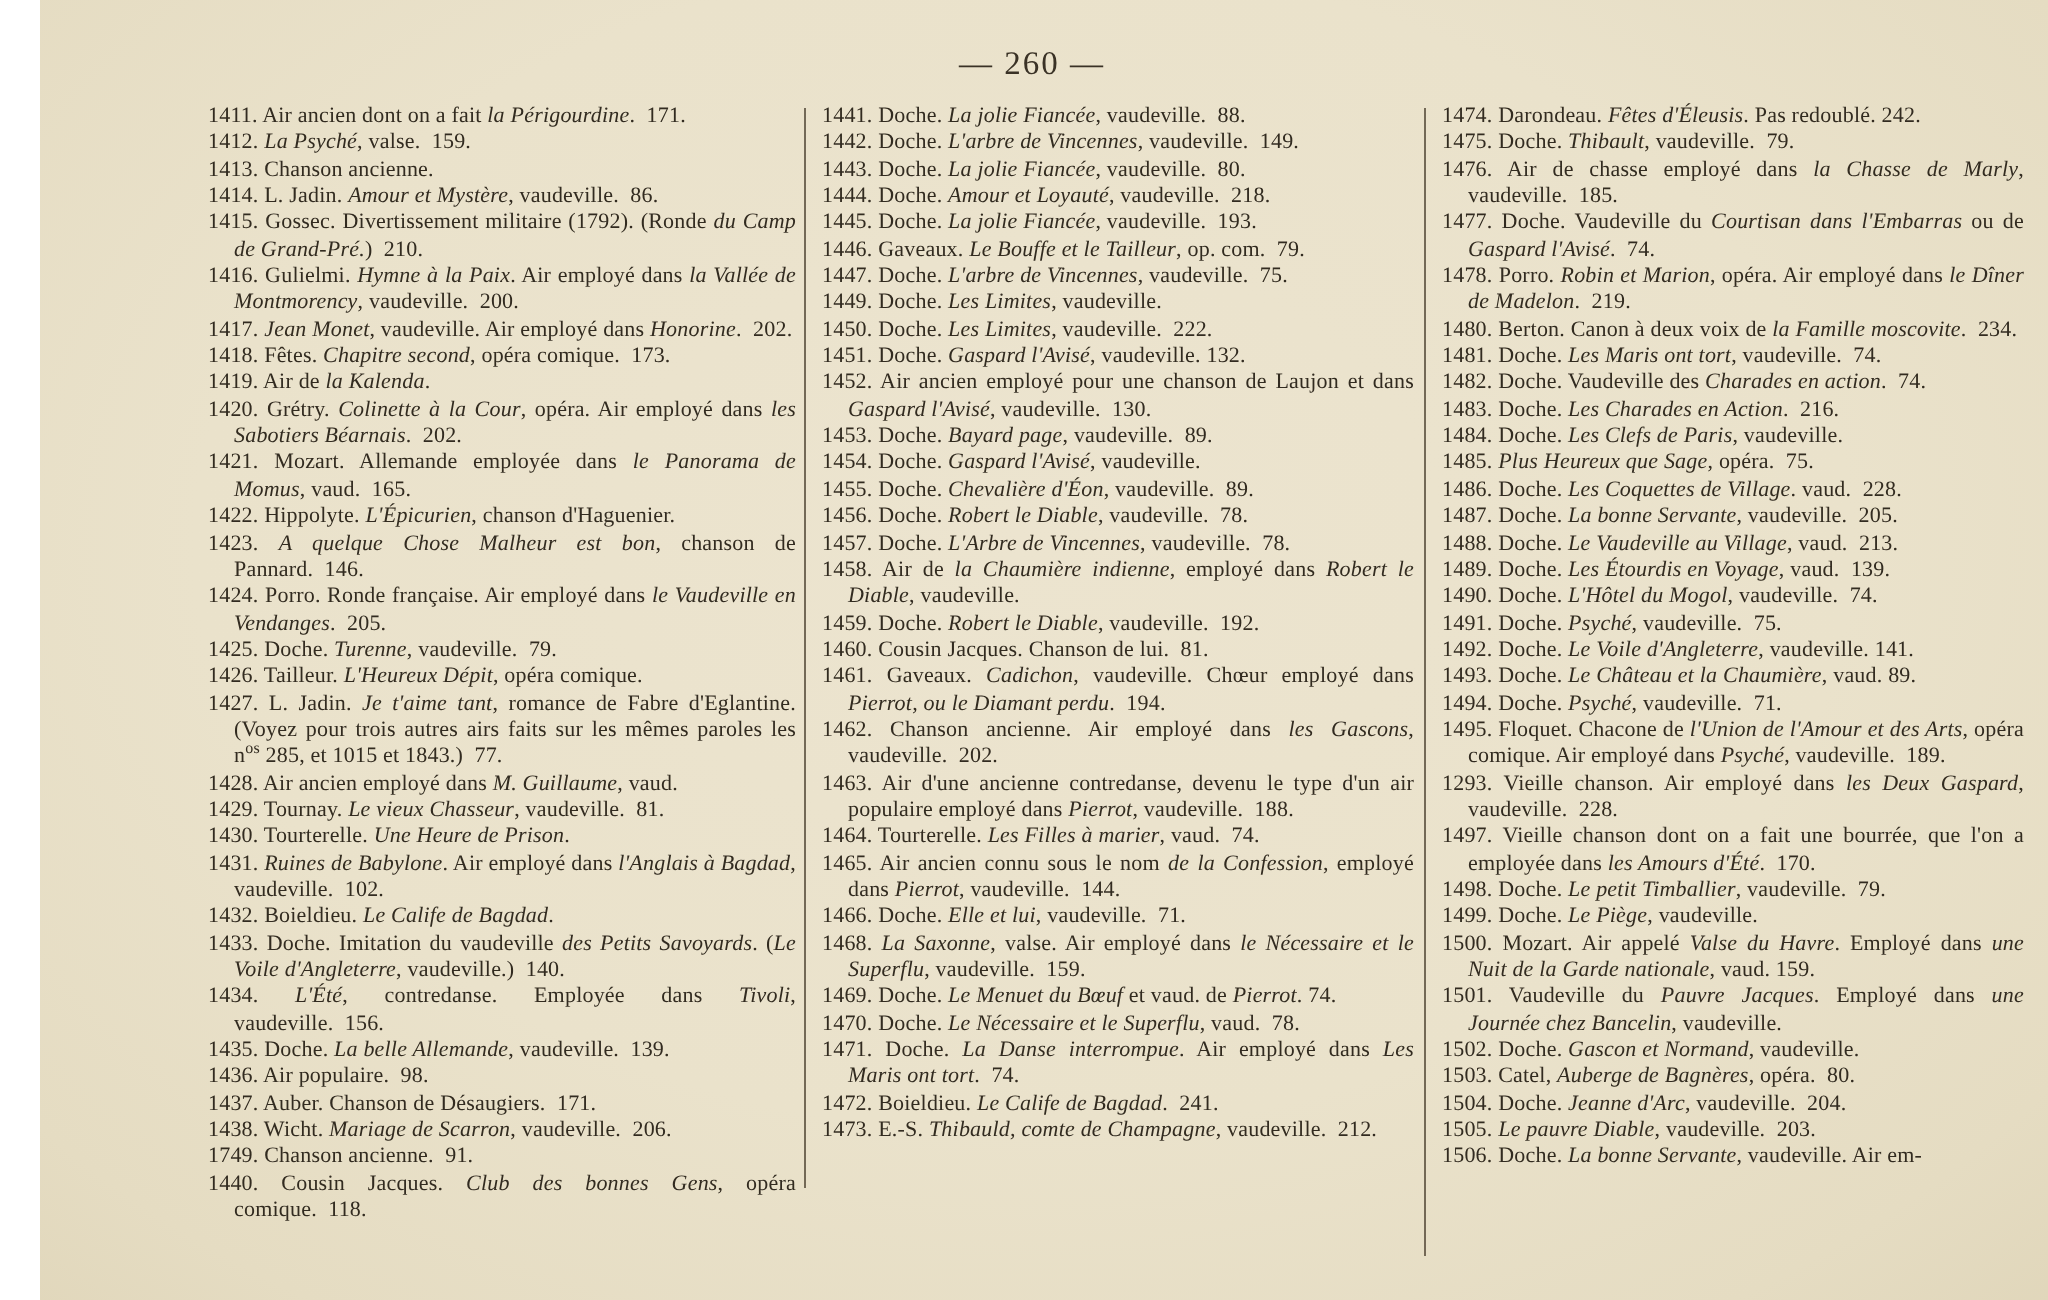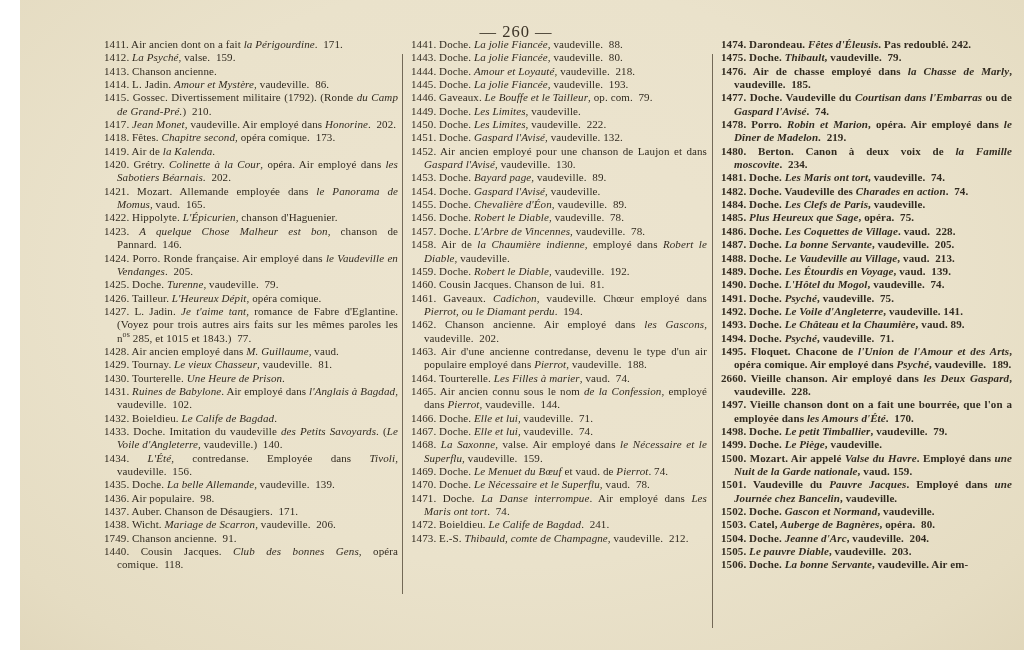--- a/index.html
+++ b/index.html
@@ -10,29 +10,29 @@
   .sheet{
     position:relative;width:1024px;height:650px;overflow:hidden;
     background:radial-gradient(ellipse at 48% 42%, #ece4cf 0%, #eae2cb 55%, #e5dcc2 85%, #e0d6ba 100%);
   }
   .pagenum{
     position:absolute;top:22px;left:-16px;width:1024px;
     text-align:center;font-size:16.5px;letter-spacing:1px;
     color:#3a3226;
   }
   .col{
-    position:absolute;top:38px;
+    position:absolute;top:52px;
     font-size:11px;line-height:13.35px;
     text-align:justify;
     color:#322b20;
     letter-spacing:0.1px;
   }
   .col1{left:84px;width:294px;}
   .col2{left:391px;width:296px;}
-  .col3{left:701px;width:291px;font-weight:bold;}
+  .col3{left:701px;width:291px;}
   .vrule{position:absolute;width:1px;background:#5e5342;opacity:.85;}
   .vrule1{left:382px;top:54px;height:540px;}
   .vrule2{left:692px;top:54px;height:574px;}
   .entry{margin:0;padding-left:13px;text-indent:-13px;}
   .entry i{font-style:italic;}
   .entry sup{font-size:8px;line-height:0;}
   .no{white-space:nowrap;}
 </style>
 </head>
 <body>
@@ -40,20 +40,21 @@
 <div class="sheet" style="color: rgb(50, 43, 32); margin-left: 20px;">
   <div class="pagenum">— 260 —</div>
   <div class="vrule vrule1" style="background: rgb(94, 83, 66);"></div>
   <div class="vrule vrule2" style="background: rgb(94, 83, 66);"></div>
   <div class="col col1">
       <p class="entry"><span class="no">1411. </span><span>Air ancien dont on a fait </span><i>la Périgourdine</i><span>.&nbsp;&nbsp;171.</span></p>
       <p class="entry"><span class="no">1412. </span><i>La Psyché</i><span>, valse.&nbsp;&nbsp;159.</span></p>
       <p class="entry"><span class="no">1413. </span><span>Chanson ancienne.</span></p>
       <p class="entry"><span class="no">1414. </span><span>L. Jadin. </span><i>Amour et Mystère</i><span>, vaudeville.&nbsp;&nbsp;86.</span></p>
       <p class="entry"><span class="no">1415. </span><span>Gossec. Divertissement militaire (1792). (Ronde </span><i>du Camp de Grand-Pré.</i><span>)&nbsp;&nbsp;210.</span></p>
+      <p class="entry"><span class="no">1416. </span><span>Gulielmi. </span><i>Hymne à la Paix</i><span>. Air employé dans </span><i>la Vallée de Montmorency</i><span>, vaudeville.&nbsp;&nbsp;200.</span></p>
       <p class="entry"><span class="no">1417. </span><i>Jean Monet</i><span>, vaudeville. Air employé dans </span><i>Honorine</i><span>.&nbsp;&nbsp;202.</span></p>
       <p class="entry"><span class="no">1418. </span><span>Fêtes. </span><i>Chapitre second</i><span>, opéra comique.&nbsp;&nbsp;173.</span></p>
       <p class="entry"><span class="no">1419. </span><span>Air de </span><i>la Kalenda</i><span>.</span></p>
       <p class="entry"><span class="no">1420. </span><span>Grétry. </span><i>Colinette à la Cour</i><span>, opéra. Air employé dans </span><i>les Sabotiers Béarnais</i><span>.&nbsp;&nbsp;202.</span></p>
       <p class="entry"><span class="no">1421. </span><span>Mozart. Allemande employée dans </span><i>le Panorama de Momus</i><span>, vaud.&nbsp;&nbsp;165.</span></p>
       <p class="entry"><span class="no">1422. </span><span>Hippolyte. </span><i>L'Épicurien</i><span>, chanson d'Haguenier.</span></p>
       <p class="entry"><span class="no">1423. </span><i>A quelque Chose Malheur est bon</i><span>, chanson de Pannard.&nbsp;&nbsp;146.</span></p>
       <p class="entry"><span class="no">1424. </span><span>Porro. Ronde française. Air employé dans </span><i>le Vaudeville en Vendanges</i><span>.&nbsp;&nbsp;205.</span></p>
       <p class="entry"><span class="no">1425. </span><span>Doche. </span><i>Turenne</i><span>, vaudeville.&nbsp;&nbsp;79.</span></p>
       <p class="entry"><span class="no">1426. </span><span>Tailleur. </span><i>L'Heureux Dépit</i><span>, opéra comique.</span></p>
@@ -67,72 +68,74 @@
       <p class="entry"><span class="no">1434. </span><i>L'Été</i><span>, contredanse. Employée dans </span><i>Tivoli</i><span>, vaudeville.&nbsp;&nbsp;156.</span></p>
       <p class="entry"><span class="no">1435. </span><span>Doche. </span><i>La belle Allemande</i><span>, vaudeville.&nbsp;&nbsp;139.</span></p>
       <p class="entry"><span class="no">1436. </span><span>Air populaire.&nbsp;&nbsp;98.</span></p>
       <p class="entry"><span class="no">1437. </span><span>Auber. Chanson de Désaugiers.&nbsp;&nbsp;171.</span></p>
       <p class="entry"><span class="no">1438. </span><span>Wicht. </span><i>Mariage de Scarron</i><span>, vaudeville.&nbsp;&nbsp;206.</span></p>
       <p class="entry"><span class="no">1749. </span><span>Chanson ancienne.&nbsp;&nbsp;91.</span></p>
       <p class="entry"><span class="no">1440. </span><span>Cousin Jacques. </span><i>Club des bonnes Gens</i><span>, opéra comique.&nbsp;&nbsp;118.</span></p>
     </div>
   <div class="col col2">
       <p class="entry"><span class="no">1441. </span><span>Doche. </span><i>La jolie Fiancée</i><span>, vaudeville.&nbsp;&nbsp;88.</span></p>
+      <p class="entry"><span class="no">1442. </span><span>Doche. </span><i>L'arbre de Vincennes</i><span>, vaudeville.&nbsp;&nbsp;149.</span></p>
       <p class="entry"><span class="no">1443. </span><span>Doche. </span><i>La jolie Fiancée</i><span>, vaudeville.&nbsp;&nbsp;80.</span></p>
       <p class="entry"><span class="no">1444. </span><span>Doche. </span><i>Amour et Loyauté</i><span>, vaudeville.&nbsp;&nbsp;218.</span></p>
       <p class="entry"><span class="no">1445. </span><span>Doche. </span><i>La jolie Fiancée</i><span>, vaudeville.&nbsp;&nbsp;193.</span></p>
       <p class="entry"><span class="no">1446. </span><span>Gaveaux. </span><i>Le Bouffe et le Tailleur</i><span>, op. com.&nbsp;&nbsp;79.</span></p>
+      <p class="entry"><span class="no">1447. </span><span>Doche. </span><i>L'arbre de Vincennes</i><span>, vaudeville.&nbsp;&nbsp;75.</span></p>
       <p class="entry"><span class="no">1449. </span><span>Doche. </span><i>Les Limites</i><span>, vaudeville.</span></p>
       <p class="entry"><span class="no">1450. </span><span>Doche. </span><i>Les Limites</i><span>, vaudeville.&nbsp;&nbsp;222.</span></p>
       <p class="entry"><span class="no">1451. </span><span>Doche. </span><i>Gaspard l'Avisé</i><span>, vaudeville.&nbsp;132.</span></p>
       <p class="entry"><span class="no">1452. </span><span>Air ancien employé pour une chanson de Laujon et dans </span><i>Gaspard l'Avisé</i><span>, vaudeville.&nbsp;&nbsp;130.</span></p>
       <p class="entry"><span class="no">1453. </span><span>Doche. </span><i>Bayard page</i><span>, vaudeville.&nbsp;&nbsp;89.</span></p>
       <p class="entry"><span class="no">1454. </span><span>Doche. </span><i>Gaspard l'Avisé</i><span>, vaudeville.</span></p>
       <p class="entry"><span class="no">1455. </span><span>Doche. </span><i>Chevalière d'Éon</i><span>, vaudeville.&nbsp;&nbsp;89.</span></p>
       <p class="entry"><span class="no">1456. </span><span>Doche. </span><i>Robert le Diable</i><span>, vaudeville.&nbsp;&nbsp;78.</span></p>
       <p class="entry"><span class="no">1457. </span><span>Doche. </span><i>L'Arbre de Vincennes</i><span>, vaudeville.&nbsp;&nbsp;78.</span></p>
       <p class="entry"><span class="no">1458. </span><span>Air de </span><i>la Chaumière indienne</i><span>, employé dans </span><i>Robert le Diable</i><span>, vaudeville.</span></p>
       <p class="entry"><span class="no">1459. </span><span>Doche. </span><i>Robert le Diable</i><span>, vaudeville.&nbsp;&nbsp;192.</span></p>
       <p class="entry"><span class="no">1460. </span><span>Cousin Jacques. Chanson de lui.&nbsp;&nbsp;81.</span></p>
       <p class="entry"><span class="no">1461. </span><span>Gaveaux. </span><i>Cadichon</i><span>, vaudeville. Chœur employé dans </span><i>Pierrot, ou le Diamant perdu</i><span>.&nbsp;&nbsp;194.</span></p>
       <p class="entry"><span class="no">1462. </span><span>Chanson ancienne. Air employé dans </span><i>les Gascons</i><span>, vaudeville.&nbsp;&nbsp;202.</span></p>
       <p class="entry"><span class="no">1463. </span><span>Air d'une ancienne contredanse, devenu le type d'un air populaire employé dans </span><i>Pierrot</i><span>, vaudeville.&nbsp;&nbsp;188.</span></p>
       <p class="entry"><span class="no">1464. </span><span>Tourterelle. </span><i>Les Filles à marier</i><span>, vaud.&nbsp;&nbsp;74.</span></p>
       <p class="entry"><span class="no">1465. </span><span>Air ancien connu sous le nom </span><i>de la Confession</i><span>, employé dans </span><i>Pierrot</i><span>, vaudeville.&nbsp;&nbsp;144.</span></p>
       <p class="entry"><span class="no">1466. </span><span>Doche. </span><i>Elle et lui</i><span>, vaudeville.&nbsp;&nbsp;71.</span></p>
-      <p class="entry"><span class="no">1467. </span><span>Doche. </span><i>Elle et lui</i><span>, vaudeville.&nbsp;&nbsp;74.</span></p>
       <p class="entry"><span class="no">1468. </span><i>La Saxonne</i><span>, valse. Air employé dans </span><i>le Nécessaire et le Superflu</i><span>, vaudeville.&nbsp;&nbsp;159.</span></p>
       <p class="entry"><span class="no">1469. </span><span>Doche. </span><i>Le Menuet du Bœuf</i><span> et vaud. de </span><i>Pierrot</i><span>.&nbsp;74.</span></p>
       <p class="entry"><span class="no">1470. </span><span>Doche. </span><i>Le Nécessaire et le Superflu</i><span>, vaud.&nbsp;&nbsp;78.</span></p>
       <p class="entry"><span class="no">1471. </span><span>Doche. </span><i>La Danse interrompue</i><span>. Air employé dans </span><i>Les Maris ont tort</i><span>.&nbsp;&nbsp;74.</span></p>
       <p class="entry"><span class="no">1472. </span><span>Boieldieu. </span><i>Le Calife de Bagdad</i><span>.&nbsp;&nbsp;241.</span></p>
       <p class="entry"><span class="no">1473. </span><span>E.-S. </span><i>Thibauld, comte de Champagne</i><span>, vaudeville.&nbsp;&nbsp;212.</span></p>
     </div>
   <div class="col col3">
       <p class="entry"><span class="no">1474. </span><span>Darondeau. </span><i>Fêtes d'Éleusis</i><span>. Pas redoublé.&nbsp;242.</span></p>
       <p class="entry"><span class="no">1475. </span><span>Doche. </span><i>Thibault</i><span>, vaudeville.&nbsp;&nbsp;79.</span></p>
       <p class="entry"><span class="no">1476. </span><span>Air de chasse employé dans </span><i>la Chasse de Marly</i><span>, vaudeville.&nbsp;&nbsp;185.</span></p>
       <p class="entry"><span class="no">1477. </span><span>Doche. Vaudeville du </span><i>Courtisan dans l'Embarras</i><span> ou de </span><i>Gaspard l'Avisé</i><span>.&nbsp;&nbsp;74.</span></p>
       <p class="entry"><span class="no">1478. </span><span>Porro. </span><i>Robin et Marion</i><span>, opéra. Air employé dans </span><i>le Dîner de Madelon</i><span>.&nbsp;&nbsp;219.</span></p>
       <p class="entry"><span class="no">1480. </span><span>Berton. Canon à deux voix de </span><i>la Famille moscovite</i><span>.&nbsp;&nbsp;234.</span></p>
       <p class="entry"><span class="no">1481. </span><span>Doche. </span><i>Les Maris ont tort</i><span>, vaudeville.&nbsp;&nbsp;74.</span></p>
       <p class="entry"><span class="no">1482. </span><span>Doche. Vaudeville des </span><i>Charades en action</i><span>.&nbsp;&nbsp;74.</span></p>
+      <p class="entry"><span class="no">1483. </span><span>Doche. </span><i>Les Charades en Action</i><span>.&nbsp;&nbsp;216.</span></p>
       <p class="entry"><span class="no">1484. </span><span>Doche. </span><i>Les Clefs de Paris</i><span>, vaudeville.</span></p>
       <p class="entry"><span class="no">1485. </span><i>Plus Heureux que Sage</i><span>, opéra.&nbsp;&nbsp;75.</span></p>
       <p class="entry"><span class="no">1486. </span><span>Doche. </span><i>Les Coquettes de Village</i><span>. vaud.&nbsp;&nbsp;228.</span></p>
       <p class="entry"><span class="no">1487. </span><span>Doche. </span><i>La bonne Servante</i><span>, vaudeville.&nbsp;&nbsp;205.</span></p>
       <p class="entry"><span class="no">1488. </span><span>Doche. </span><i>Le Vaudeville au Village</i><span>, vaud.&nbsp;&nbsp;213.</span></p>
       <p class="entry"><span class="no">1489. </span><span>Doche. </span><i>Les Étourdis en Voyage</i><span>, vaud.&nbsp;&nbsp;139.</span></p>
       <p class="entry"><span class="no">1490. </span><span>Doche. </span><i>L'Hôtel du Mogol</i><span>, vaudeville.&nbsp;&nbsp;74.</span></p>
       <p class="entry"><span class="no">1491. </span><span>Doche. </span><i>Psyché</i><span>, vaudeville.&nbsp;&nbsp;75.</span></p>
       <p class="entry"><span class="no">1492. </span><span>Doche. </span><i>Le Voile d'Angleterre</i><span>, vaudeville.&nbsp;141.</span></p>
       <p class="entry"><span class="no">1493. </span><span>Doche. </span><i>Le Château et la Chaumière</i><span>, vaud.&nbsp;89.</span></p>
       <p class="entry"><span class="no">1494. </span><span>Doche. </span><i>Psyché</i><span>, vaudeville.&nbsp;&nbsp;71.</span></p>
       <p class="entry"><span class="no">1495. </span><span>Floquet. Chacone de </span><i>l'Union de l'Amour et des Arts</i><span>, opéra comique. Air employé dans </span><i>Psyché</i><span>, vaudeville.&nbsp;&nbsp;189.</span></p>
-      <p class="entry"><span class="no">2660. </span><span>Vieille chanson. Air employé dans </span><i>les Deux Gaspard</i><span>, vaudeville.&nbsp;&nbsp;228.</span></p>
+      <p class="entry"><span class="no">1293. </span><span>Vieille chanson. Air employé dans </span><i>les Deux Gaspard</i><span>, vaudeville.&nbsp;&nbsp;228.</span></p>
       <p class="entry"><span class="no">1497. </span><span>Vieille chanson dont on a fait une bourrée, que l'on a employée dans </span><i>les Amours d'Été</i><span>.&nbsp;&nbsp;170.</span></p>
       <p class="entry"><span class="no">1498. </span><span>Doche. </span><i>Le petit Timballier</i><span>, vaudeville.&nbsp;&nbsp;79.</span></p>
       <p class="entry"><span class="no">1499. </span><span>Doche. </span><i>Le Piège</i><span>, vaudeville.</span></p>
       <p class="entry"><span class="no">1500. </span><span>Mozart. Air appelé </span><i>Valse du Havre</i><span>. Employé dans </span><i>une Nuit de la Garde nationale</i><span>, vaud.&nbsp;159.</span></p>
       <p class="entry"><span class="no">1501. </span><span>Vaudeville du </span><i>Pauvre Jacques</i><span>. Employé dans </span><i>une Journée chez Bancelin</i><span>, vaudeville.</span></p>
       <p class="entry"><span class="no">1502. </span><span>Doche. </span><i>Gascon et Normand</i><span>, vaudeville.</span></p>
       <p class="entry"><span class="no">1503. </span><span>Catel, </span><i>Auberge de Bagnères</i><span>, opéra.&nbsp;&nbsp;80.</span></p>
       <p class="entry"><span class="no">1504. </span><span>Doche. </span><i>Jeanne d'Arc</i><span>, vaudeville.&nbsp;&nbsp;204.</span></p>
       <p class="entry"><span class="no">1505. </span><i>Le pauvre Diable</i><span>, vaudeville.&nbsp;&nbsp;203.</span></p>
       <p class="entry"><span class="no">1506. </span><span>Doche. </span><i>La bonne Servante</i><span>, vaudeville. Air em-</span></p>

